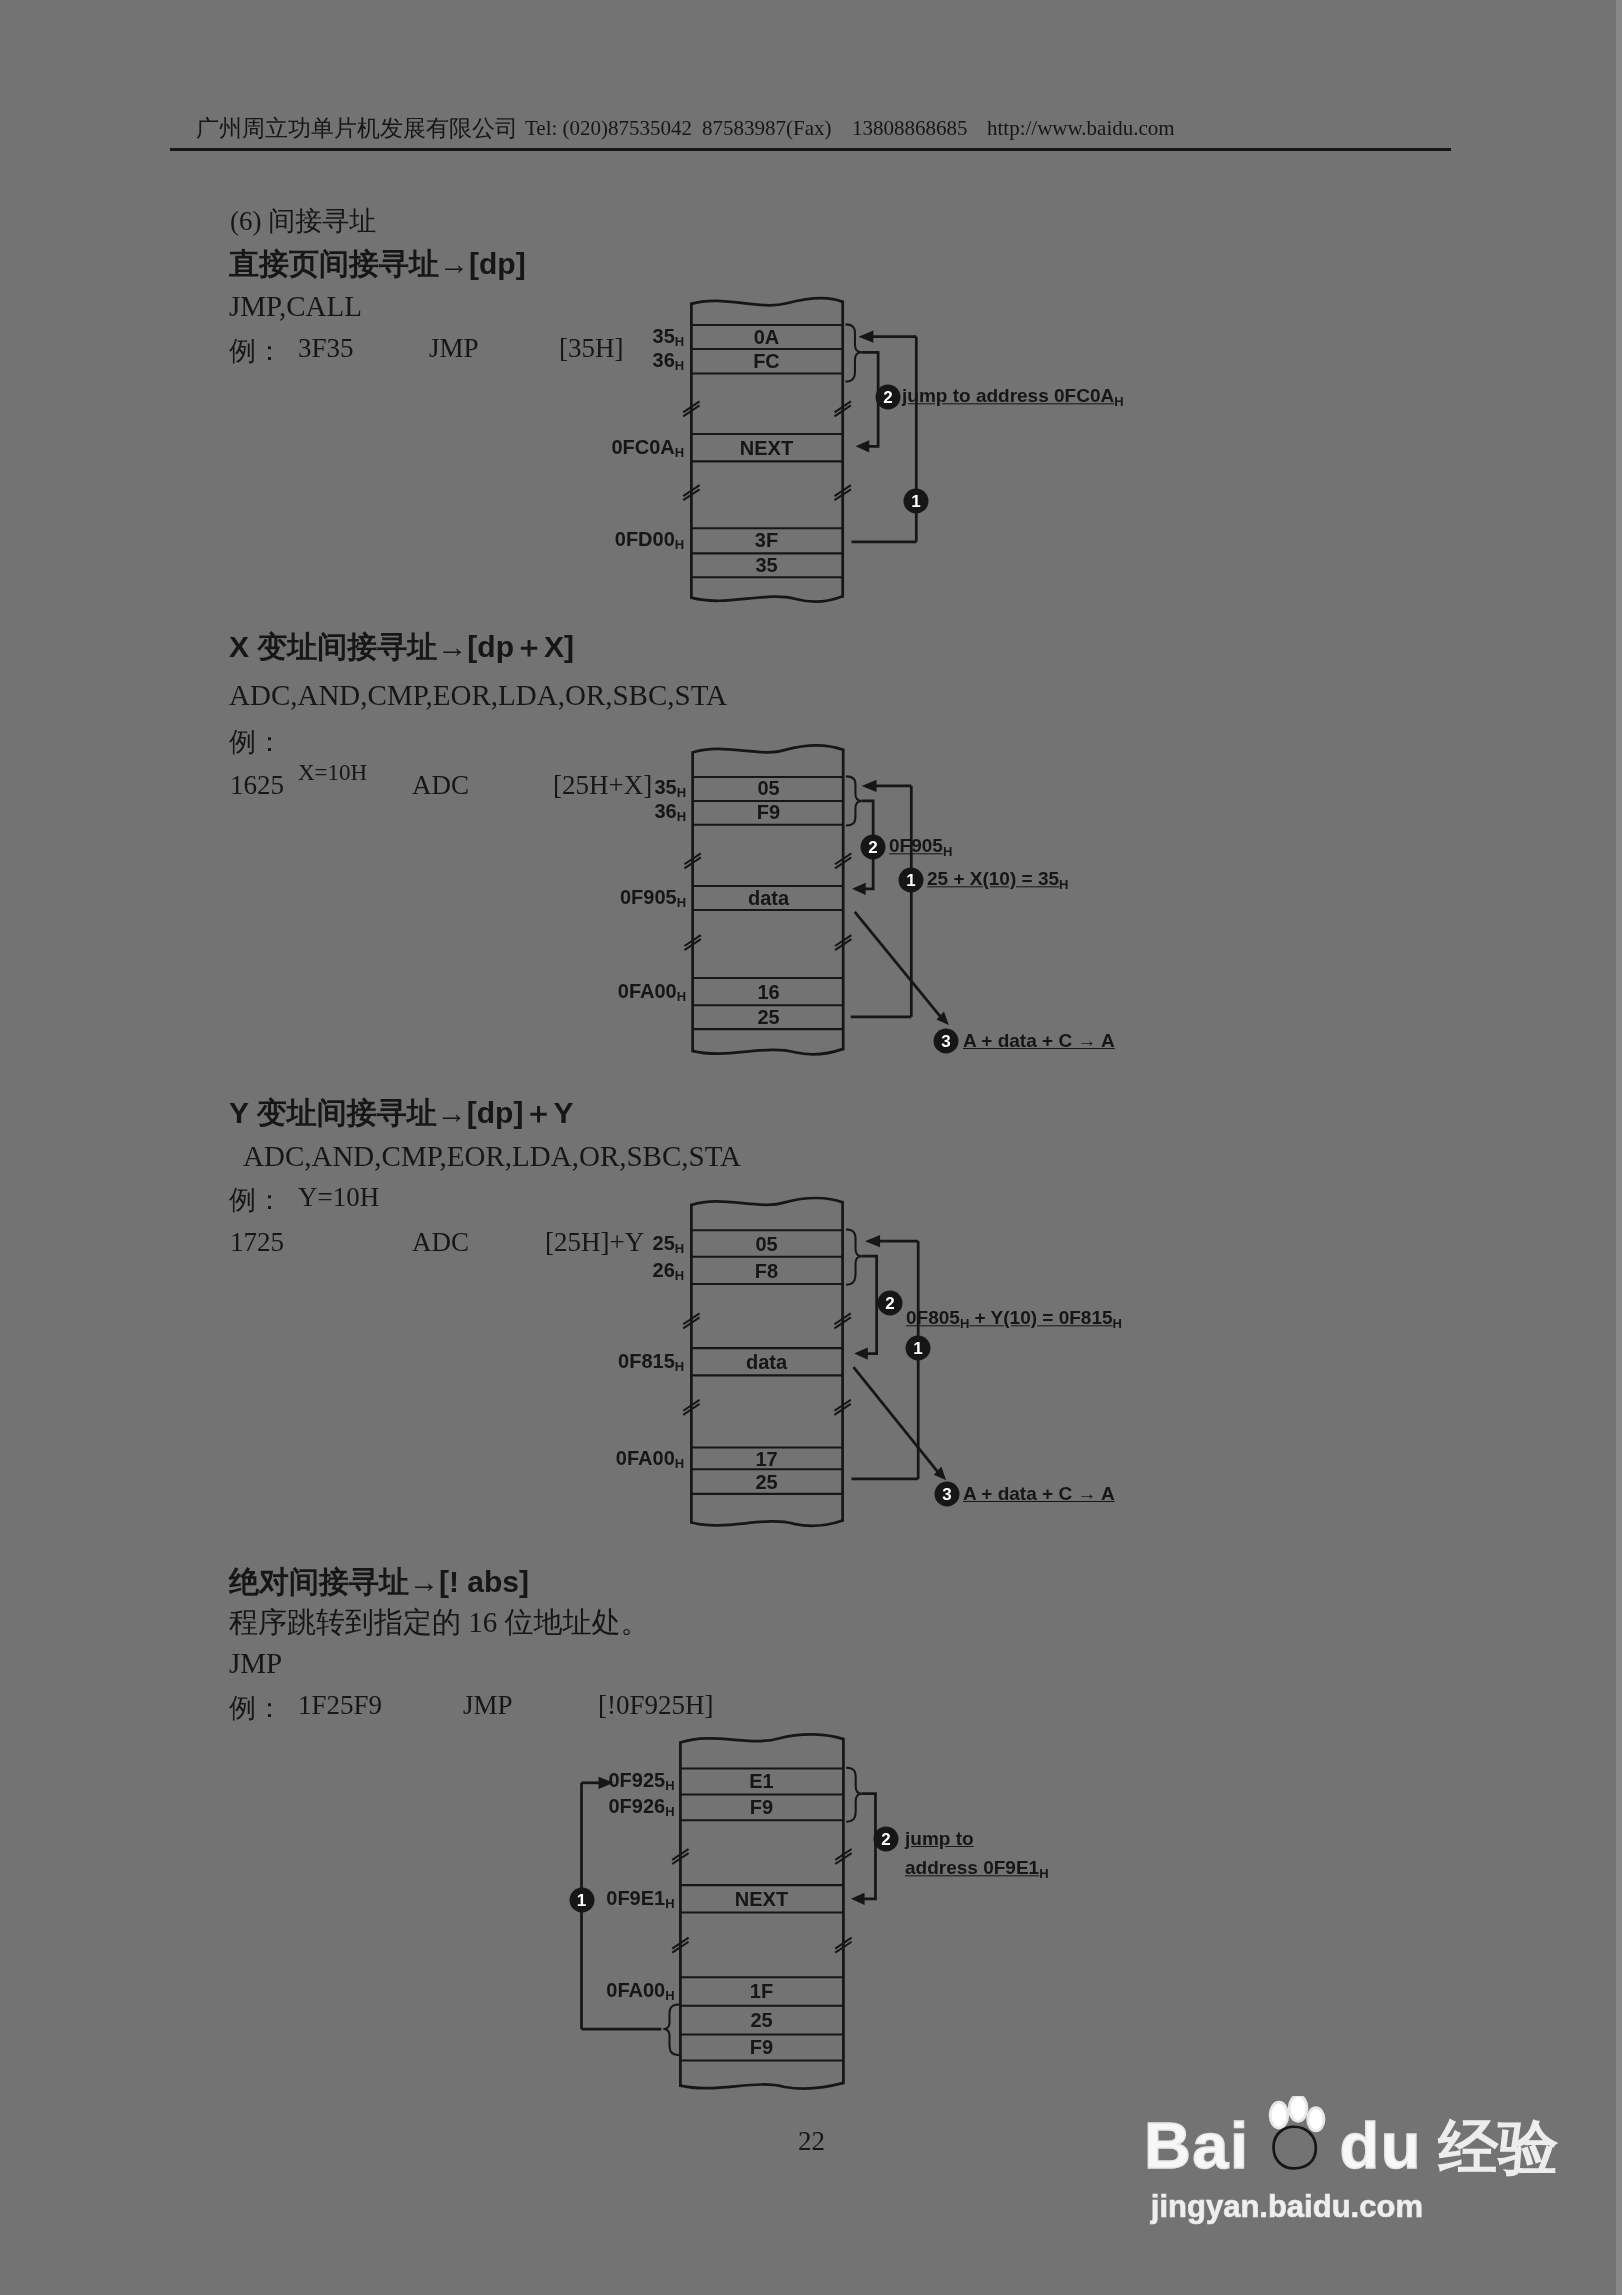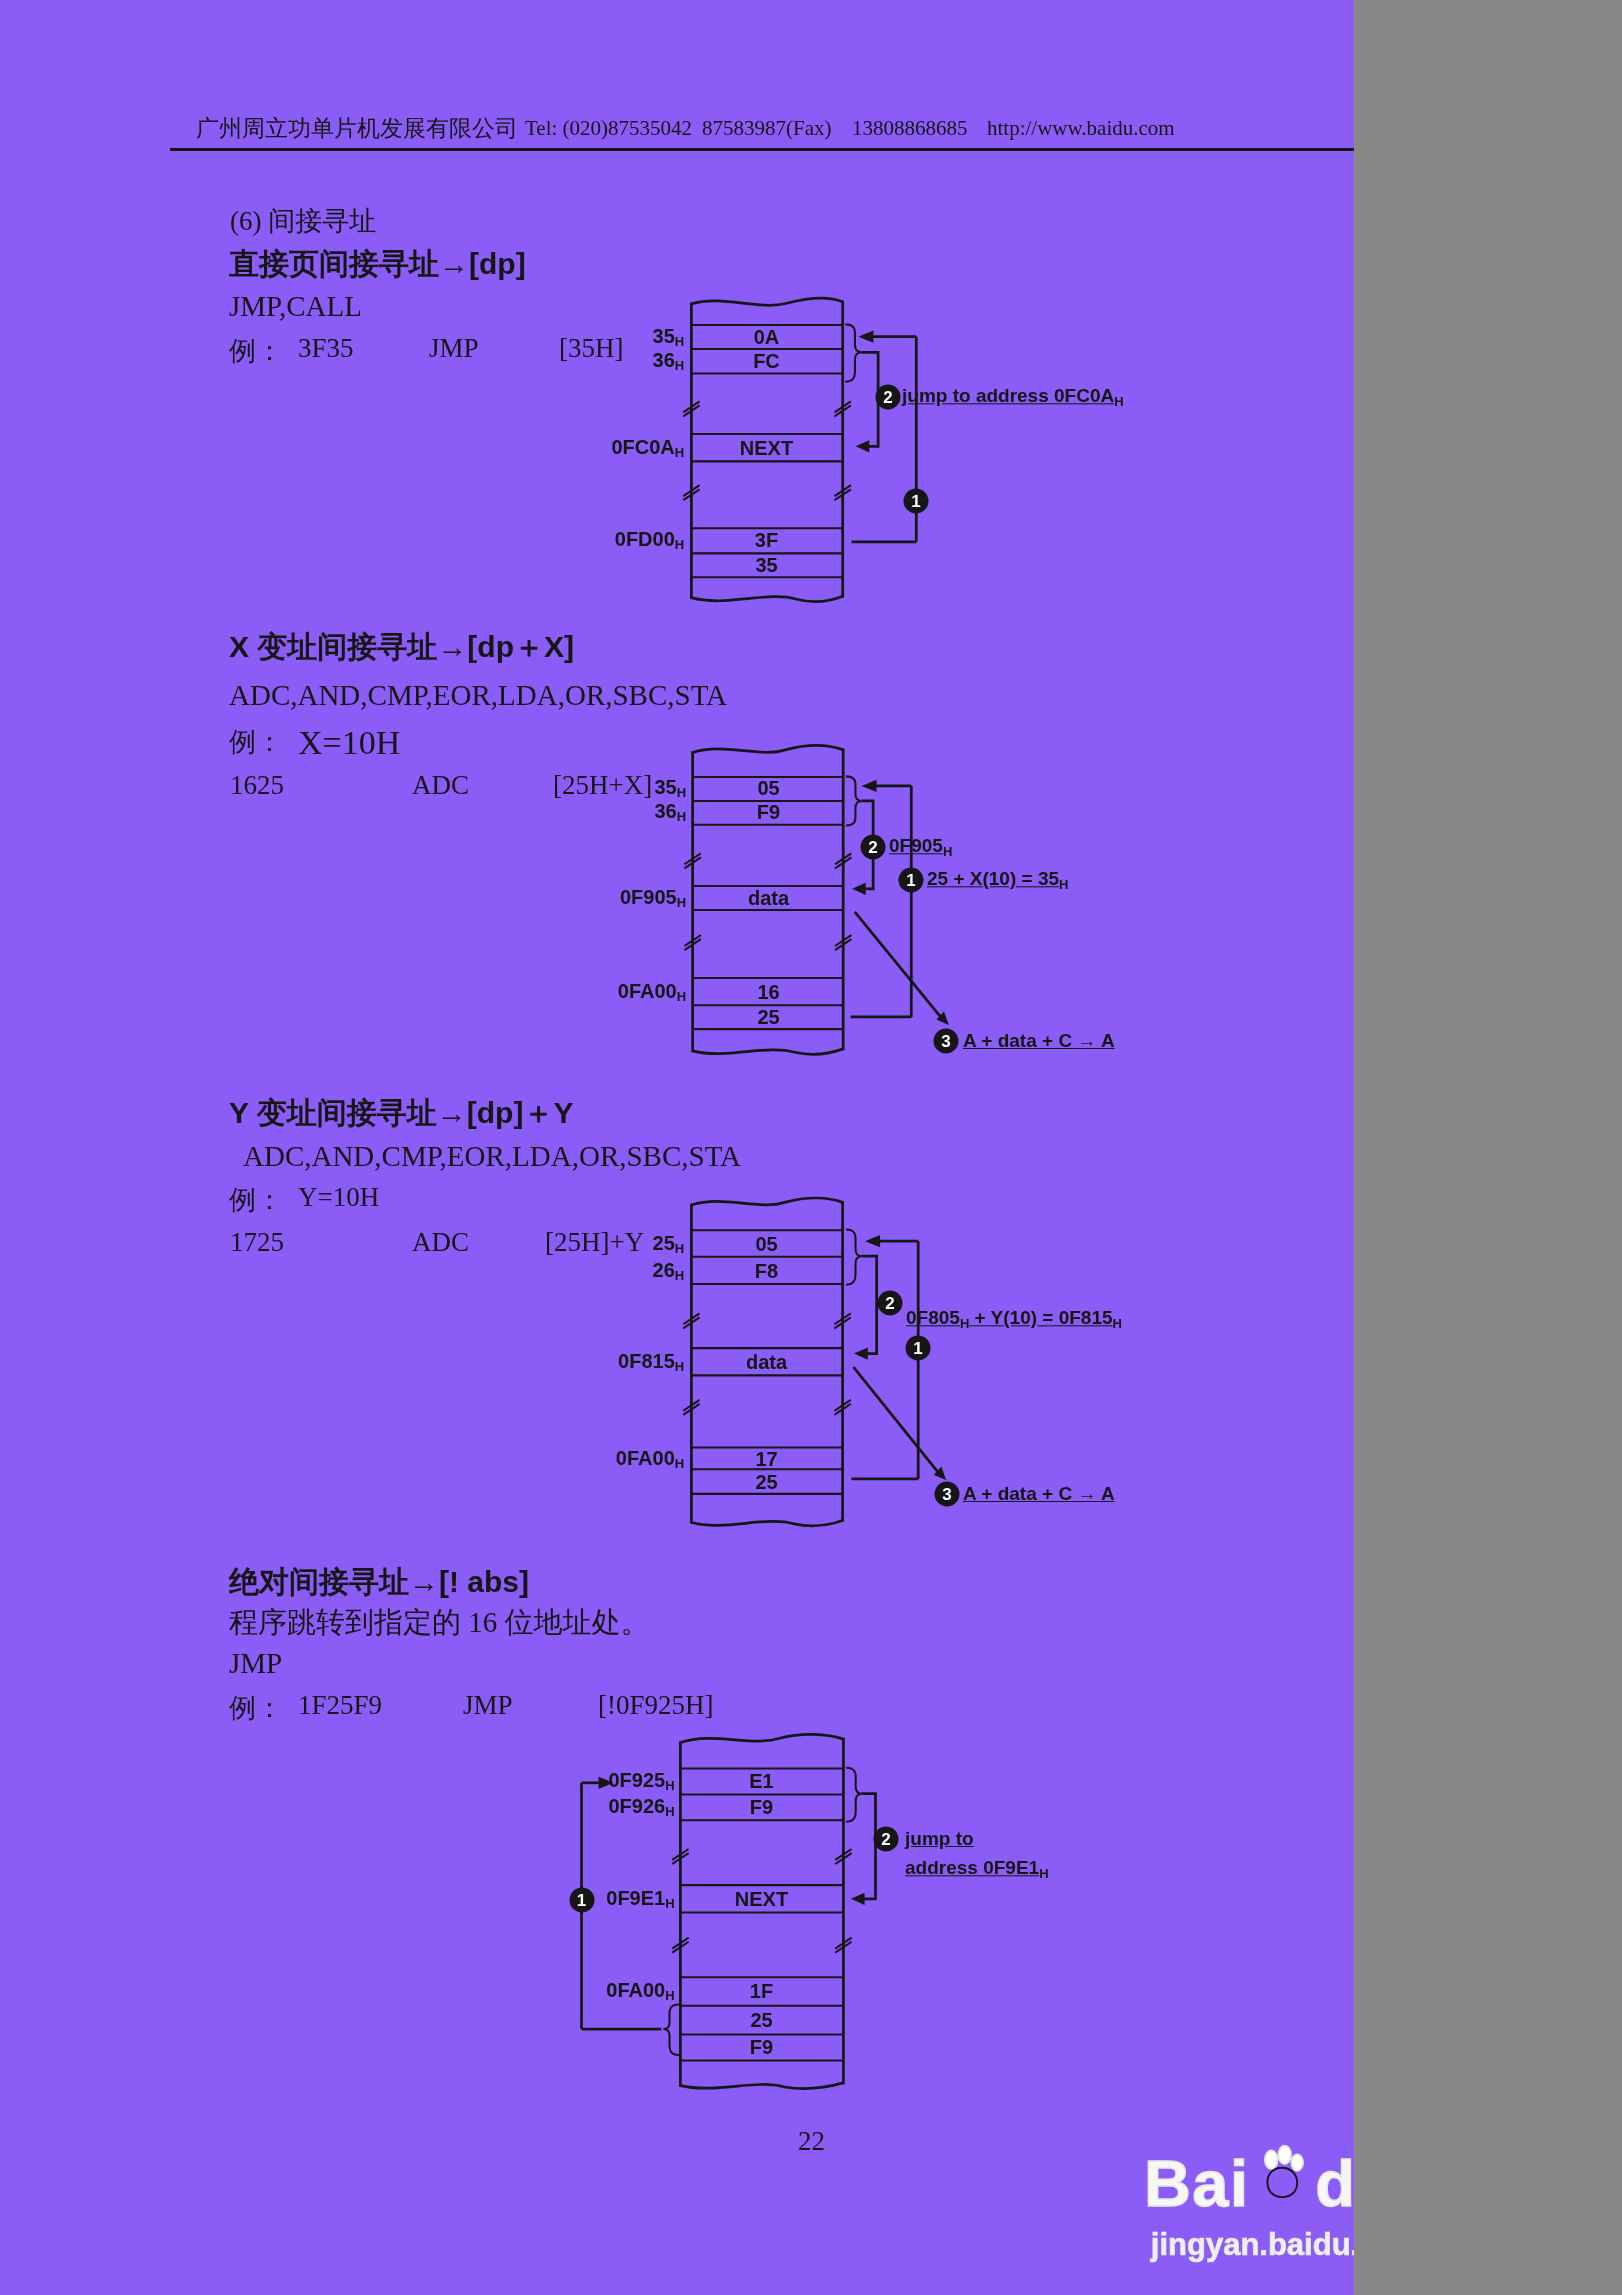--- a/index.html
+++ b/index.html
@@ -1,16 +1,16 @@
 <!DOCTYPE html>
 <html style="font-size:11px"><head>
 <meta charset="utf-8">
 <style>
   html,body{margin:0;padding:0;background:#888;}
-  #page{position:relative;width:1354px;height:2295px;background:#8b5cf6;overflow:hidden;
+  #page{position:relative;width:1616px;height:2295px;background:#737373;overflow:hidden;
         font-family:"Liberation Serif","DejaVu Serif",serif;color:#161616;}
   .abs{position:absolute;}
   .serif{font-family:"Liberation Serif","DejaVu Serif",serif;}
   .h-rule{position:absolute;background:#161616;}
   .heading{font-family:"Liberation Sans","DejaVu Sans",sans-serif;font-weight:bold;font-size:30px;white-space:nowrap;}
   .bodyline{font-size:29px;white-space:nowrap;}
   .exline span{white-space:nowrap;}
   .diagram{position:absolute;}
   .diagram svg{position:absolute;left:0;top:0;}
   .addr{position:absolute;font-family:"Liberation Sans","DejaVu Sans",sans-serif;font-weight:bold;
@@ -107,21 +107,21 @@
     <div class="cell" style="left:78px;width:151px;top:272px">35</div>
     <span class="bub" style="left:275px;top:104px">2</span>
     <div class="note" style="left:289px;top:104px"><span>jump to address 0FC0A</span><span class="sub">H</span></div>
     <span class="bub" style="left:303px;top:208px">1</span>
   </div>
 
   <div class="abs heading" style="left:229px;top:627px">X 变址间接寻址→[dp＋X]</div>
   <div class="abs serif bodyline" style="left:229px;top:679px">ADC,AND,CMP,EOR,LDA,OR,SBC,STA</div>
   <div class="exline">
     <span class="abs serif" style="left:229px;top:724px;font-size:27px">例：</span>
-    <span class="abs serif" style="left:298px;top:724px;font-size:34px">X=10H</span>
+    <span class="abs serif" style="left:298px;top:760px;font-size:23px">X=10H</span>
     <span class="abs serif" style="left:230px;top:770px;font-size:27px">1625</span>
     <span class="abs serif" style="left:412px;top:770px;font-size:27px">ADC</span>
     <span class="abs serif" style="left:553px;top:770px;font-size:27px">[25H+X]</span>
   </div>
 
   <div class="diagram" style="left:600px;top:736px;width:579px;height:341px">
     <svg width="579" height="341" viewBox="0 0 850 500">
       <g>
         <path class="col-line" d="M136,24 C180,9 235,32 272,20 C305,11 335,12 357,20"></path>
         <path class="col-line" d="M136,462 C186,475 242,452 286,464 C316,471 340,465 357,459"></path>

